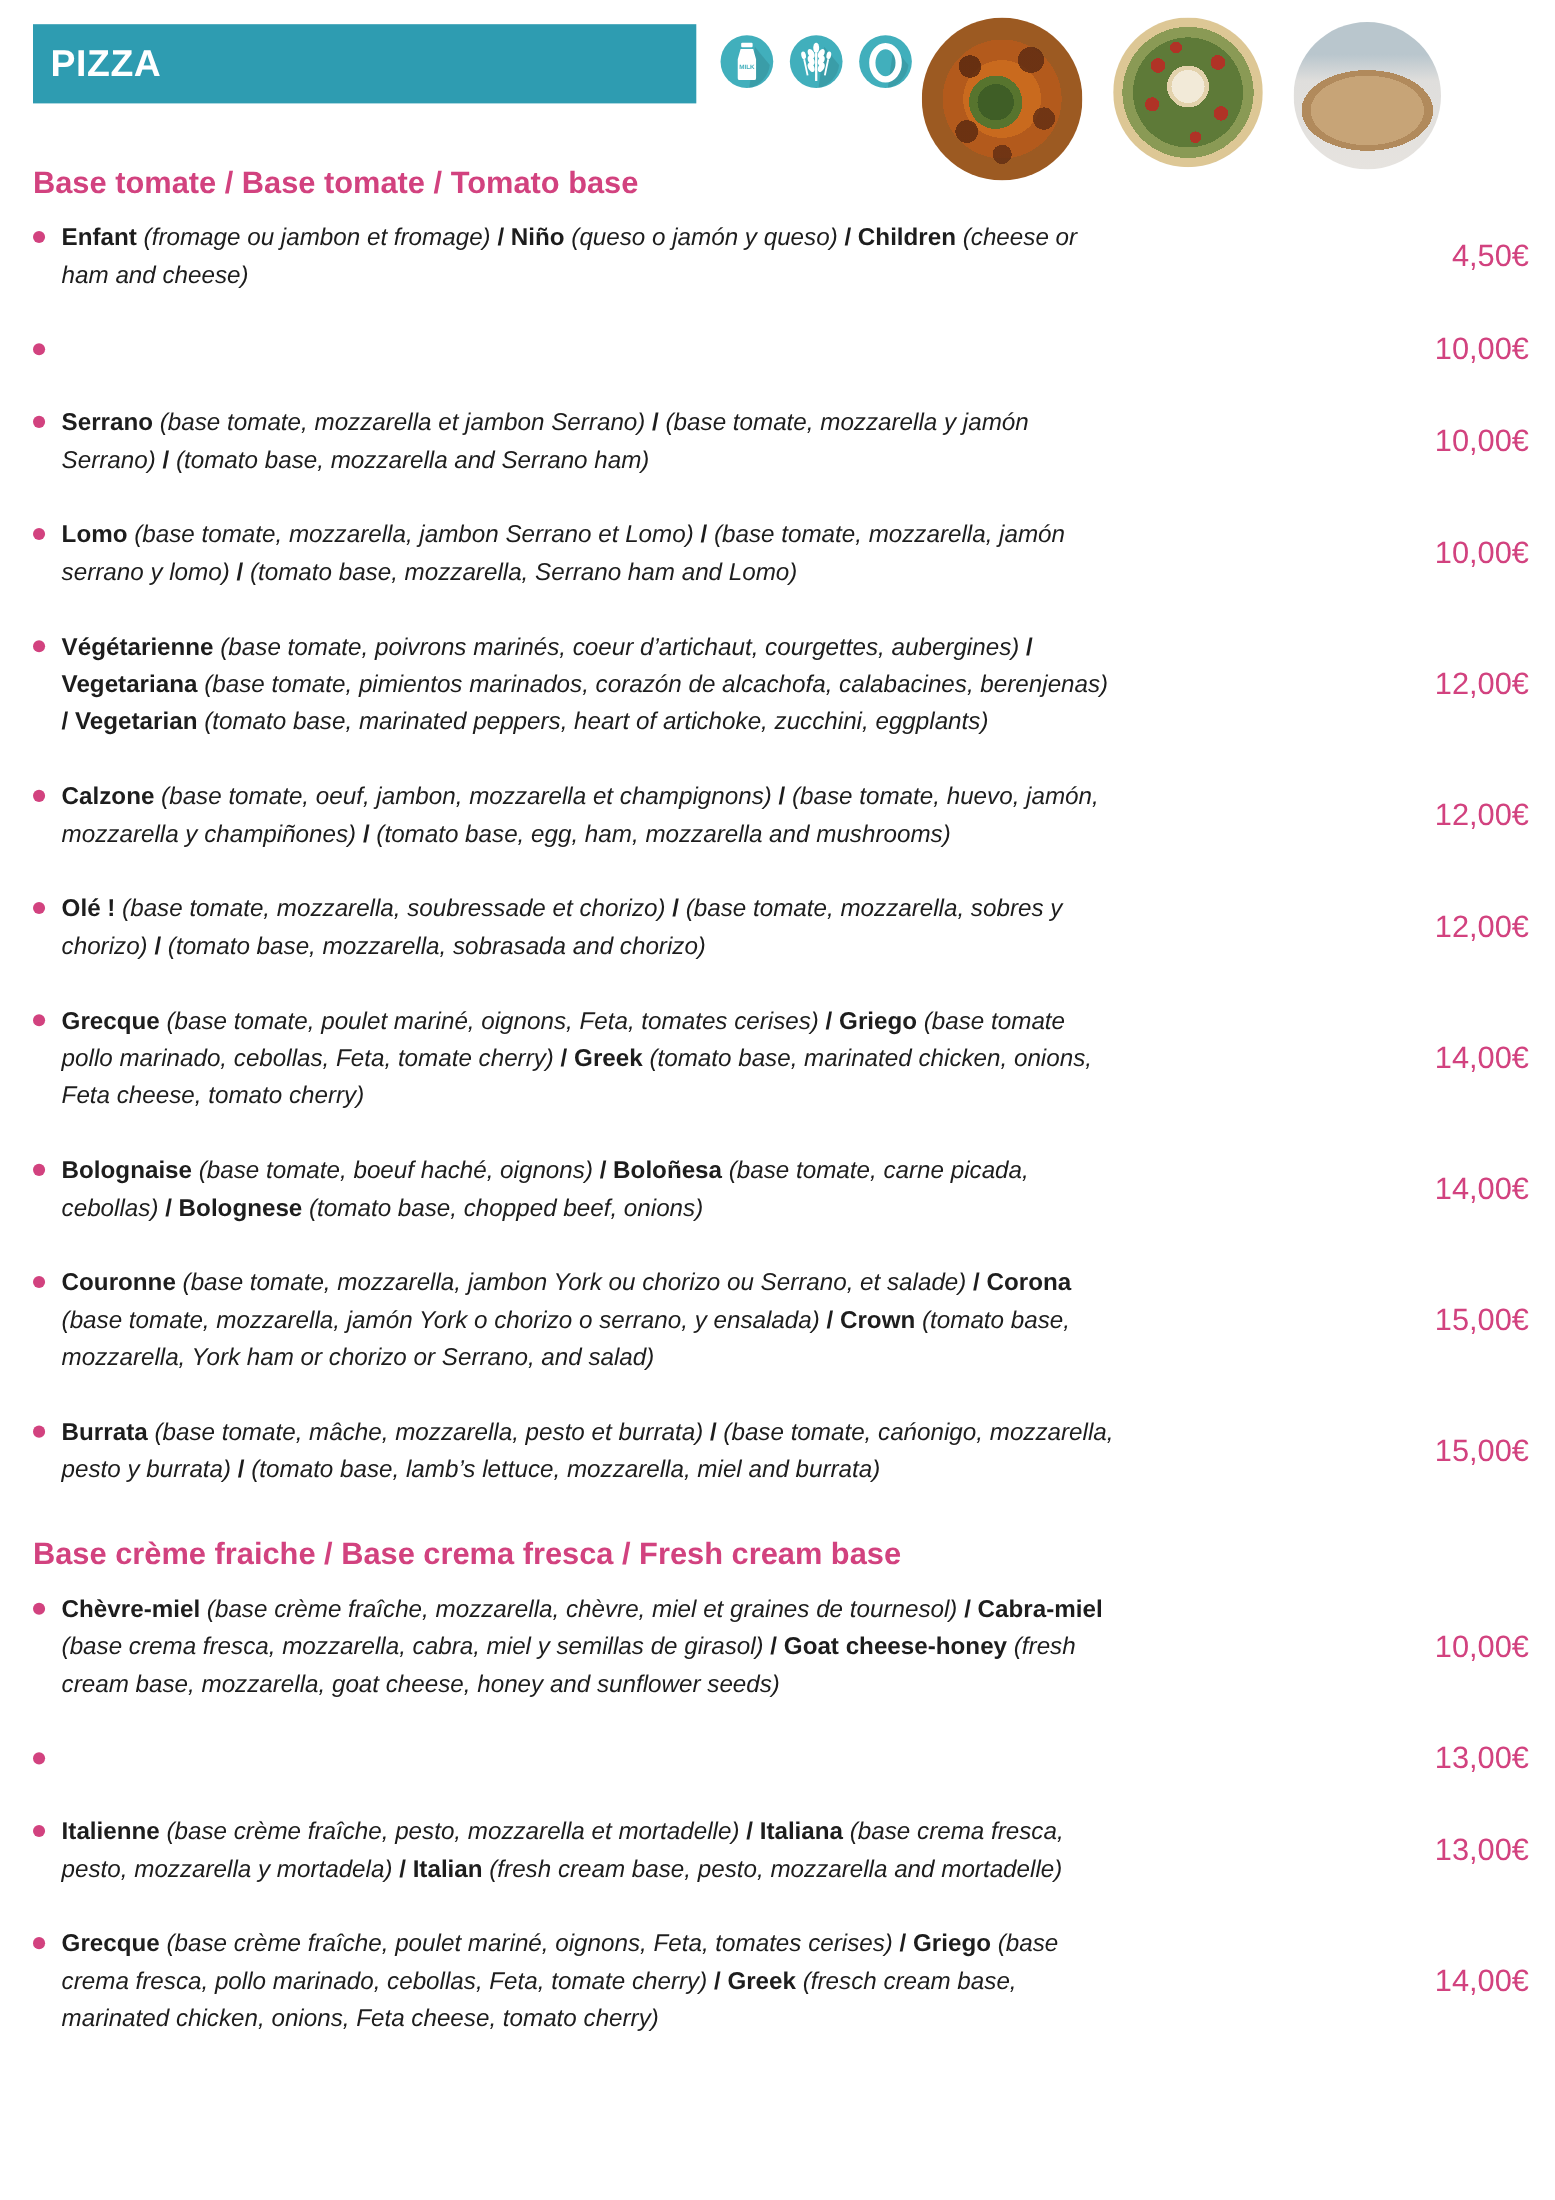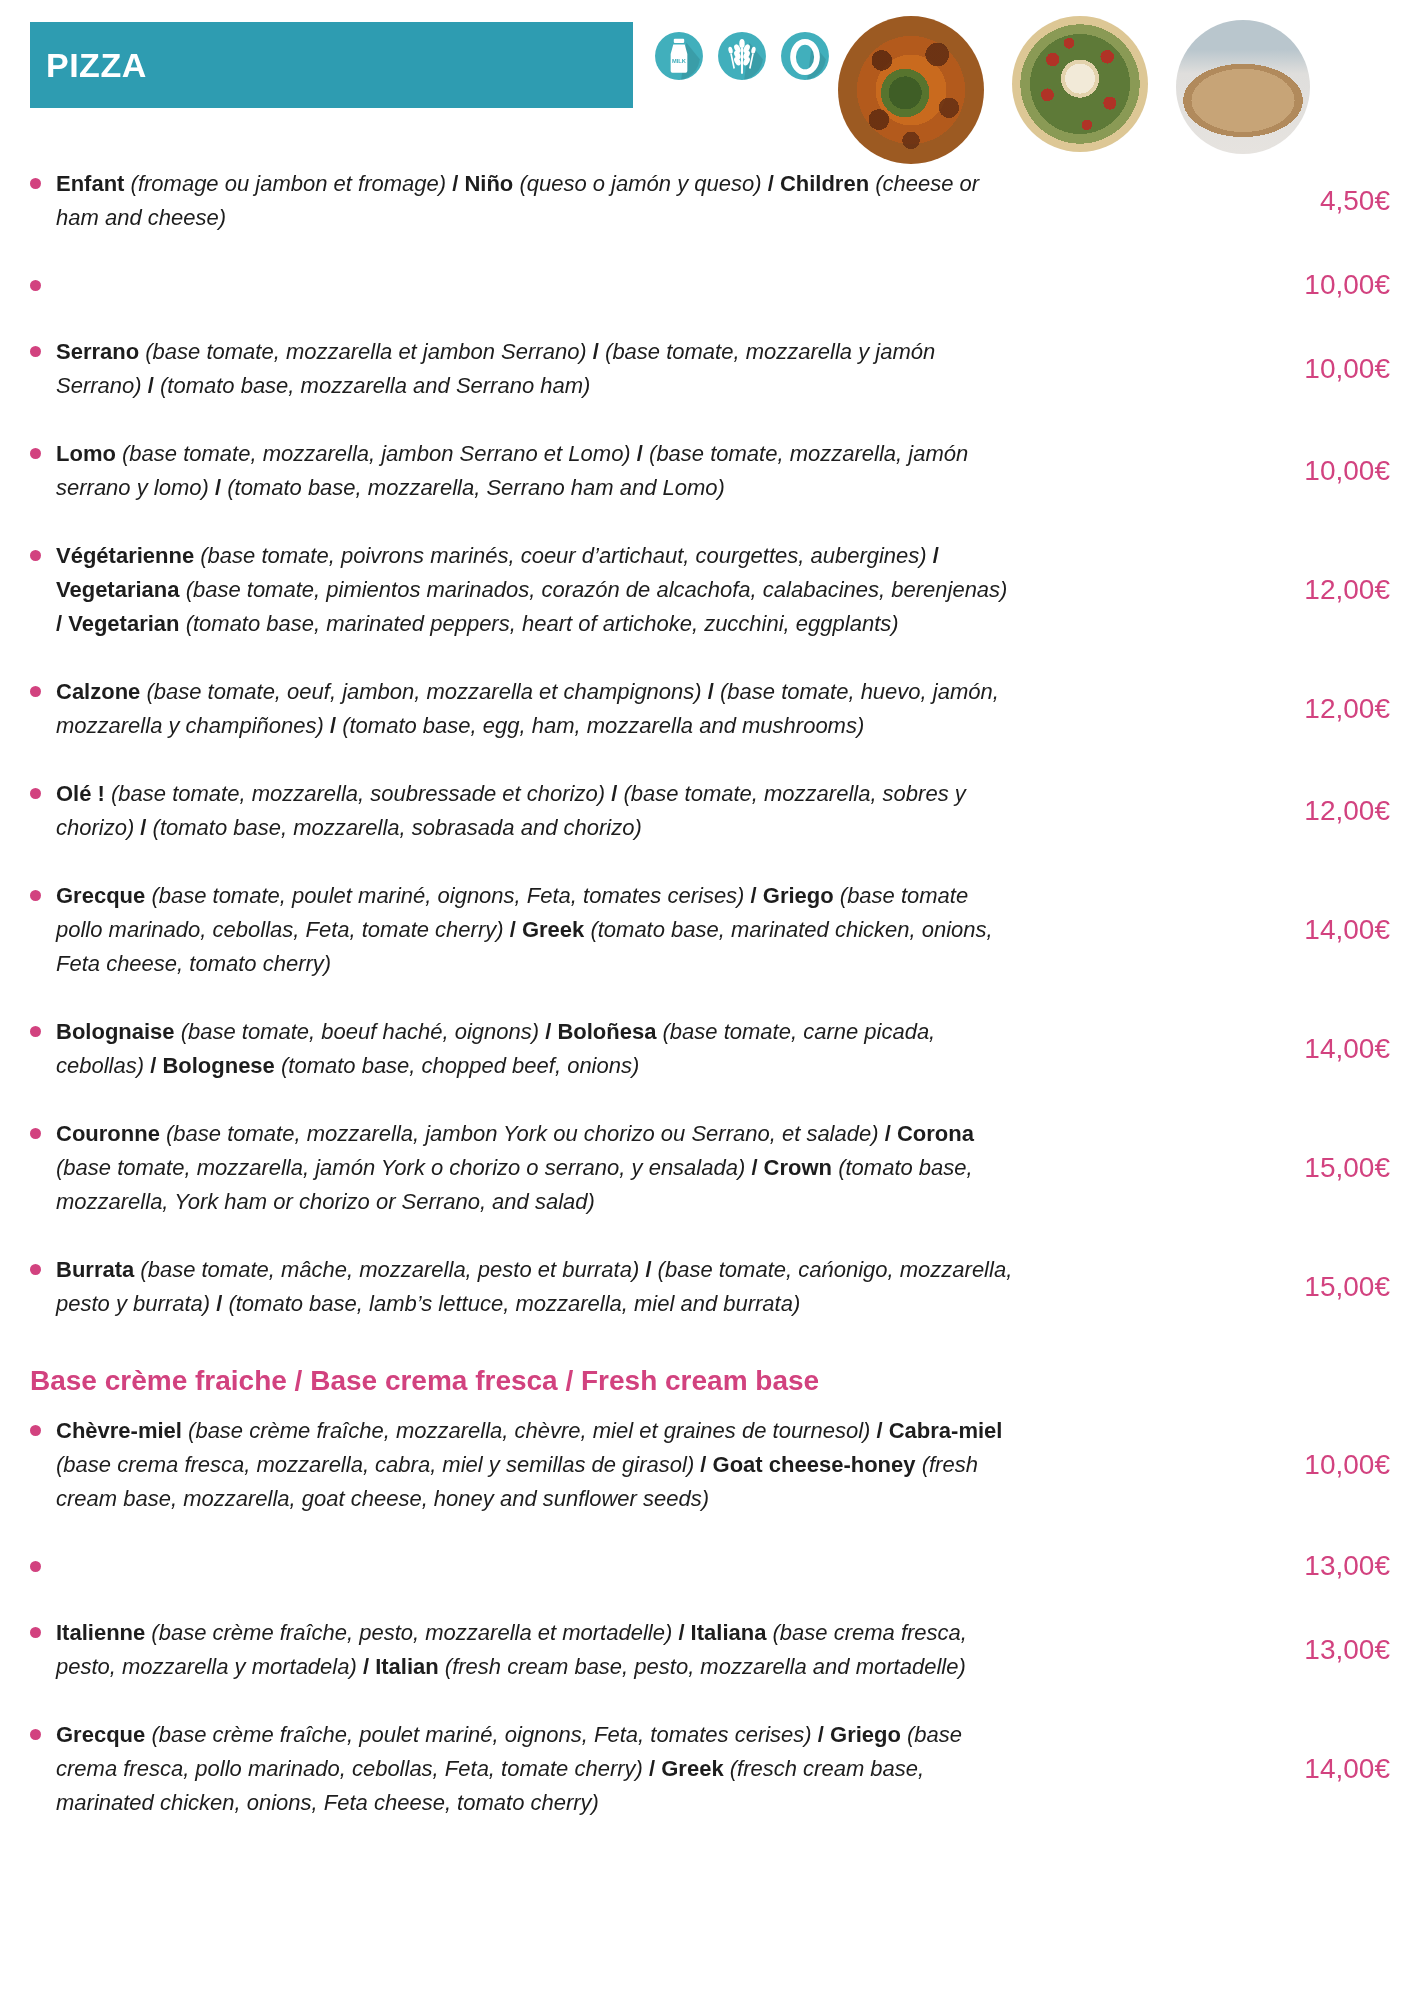--- a/index.html
+++ b/index.html
@@ -7,21 +7,21 @@
     width:1414px;height:2000px;overflow:hidden;
     background:var(--page-bg,#fff);
     font-family:"Liberation Sans",sans-serif;
     color:var(--text,#1d1d1d);
   }
   .page{position:relative;width:1414px;height:2000px;}
 
   
   .header{position:relative;height:150px;}
   .title-bar{
-    position:absolute;left:30px;top:22px;width:603px;height:86px;
+    position:absolute;left:30px;top:22px;width:603px;height:72px;
     background:var(--teal,#2E9CB1);
     display:flex;align-items:center;box-sizing:border-box;padding-left:16px;
     color:#fff;white-space:nowrap;
   }
   .title{font-size:34px;font-weight:bold;letter-spacing:.5px;}
   .subtitle{font-size:30px;font-style:italic;margin-left:11px;}
   .allergens{position:absolute;left:654px;top:31px;display:flex;gap:13px;}
   .allergen{display:block;}
   .photos-strip .photo{position:absolute;border-radius:50%;}
   .photo-crown{
@@ -126,20 +126,21 @@
     </div>
 
     <div class="photos-strip">
       <div class="photo photo-crown"></div>
       <div class="photo photo-burrata"></div>
       <div class="photo photo-calzone"></div>
     </div>
   </div>
 
   <div id="menu-root">
+      <div class="section-heading">Base tomate / Base tomate / Tomato base</div>
       <div class="item">
         <span class="bullet"></span>
         <p class="desc"><b>Enfant</b><span> (fromage ou jambon et fromage) </span><b>/ Niño</b><span> (queso o jamón y queso) </span><b>/ Children</b><span> (cheese or ham and cheese)</span></p>
         <span class="price">4,50€</span>
       </div>
       <div class="item">
         <span class="bullet"></span>
         <span class="price">10,00€</span>
       </div>
       <div class="item">

